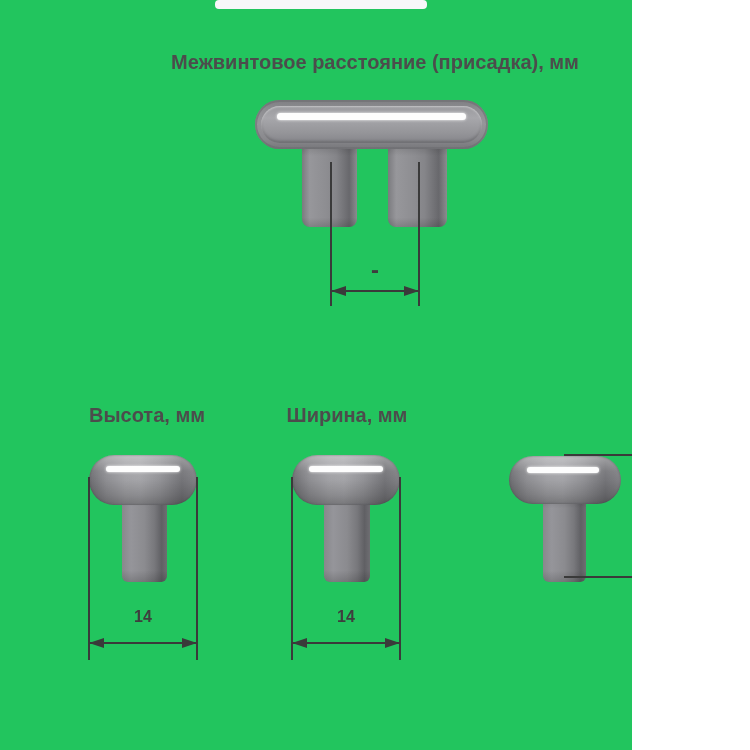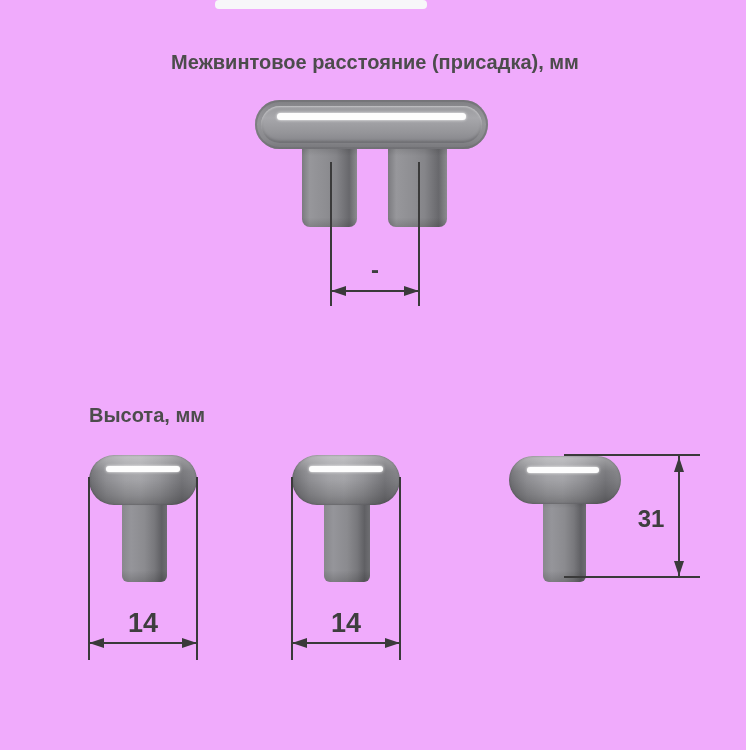--- a/index.html
+++ b/index.html
@@ -1,36 +1,36 @@
 <!DOCTYPE html>
 <html><head>
 <meta charset="utf-8">
 <style>
   html, body { margin: 0; padding: 0; background: #ffffff; }
   #stage {
     position: relative;
-    width: 746px;
+    width: 632px;
     height: 750px;
-    background: #f0abfc;
+    background: #22c55e;
     overflow: hidden;
     font-family: "Liberation Sans", sans-serif;
   }
   .abs { position: absolute; }
 
   
   .fig-title {
     font-weight: bold;
     font-size: 20px;
     color: #4c4c4c;
     text-align: center;
     white-space: nowrap;
   }
   .dim-value {
     font-weight: bold;
-    font-size: 27px;
+    font-size: 16px;
     color: #3e3e3e;
     text-align: center;
     white-space: nowrap;
   }
 
   
   .dline { background: #3a3a3a; }
   .ah { width: 0; height: 0; }
   .ah-left  { border-top: 5px solid transparent; border-bottom: 5px solid transparent; border-right: 15px solid #3a3a3a; }
   .ah-right { border-top: 5px solid transparent; border-bottom: 5px solid transparent; border-left: 15px solid #3a3a3a; }
@@ -101,20 +101,21 @@
     <div class="abs dline" style="left:330px; top:162px; width:2px; height:144px;"></div>
     <div class="abs dline" style="left:418px; top:162px; width:2px; height:144px;"></div>
 
     <div class="abs dline" style="left:332px; top:290px; width:86px; height:2px;"></div>
     <div class="abs ah ah-left" style="left:331px; top:286px;"></div>
     <div class="abs ah ah-right" style="left:404px; top:286px;"></div>
     <div class="abs dim-value" style="left:345px; top:256px; width:60px; font-size:24px;">-</div>
   </div>
 
   <div class="abs fig-title" style="left:27px; top:404px; width:240px;">Высота, мм</div>
+  <div class="abs fig-title" style="left:227px; top:404px; width:240px;">Ширина, мм</div>
 
   <div>
     <div class="abs post-small" style="left:122px; top:500px; width:45px; height:82px;"></div>
     <div class="abs cap-small" style="left:89px; top:455px; width:108px; height:50px;">
       <div class="abs cap-stripe" style="left:17px; top:11px; width:74px; height:6px;"></div>
     </div>
     <div class="abs dline" style="left:88px; top:477px; width:2px; height:183px;"></div>
     <div class="abs dline" style="left:196px; top:477px; width:2px; height:183px;"></div>
     <div class="abs dline" style="left:90px; top:642px; width:106px; height:2px;"></div>
     <div class="abs ah ah-left" style="left:89px; top:638px;"></div>

